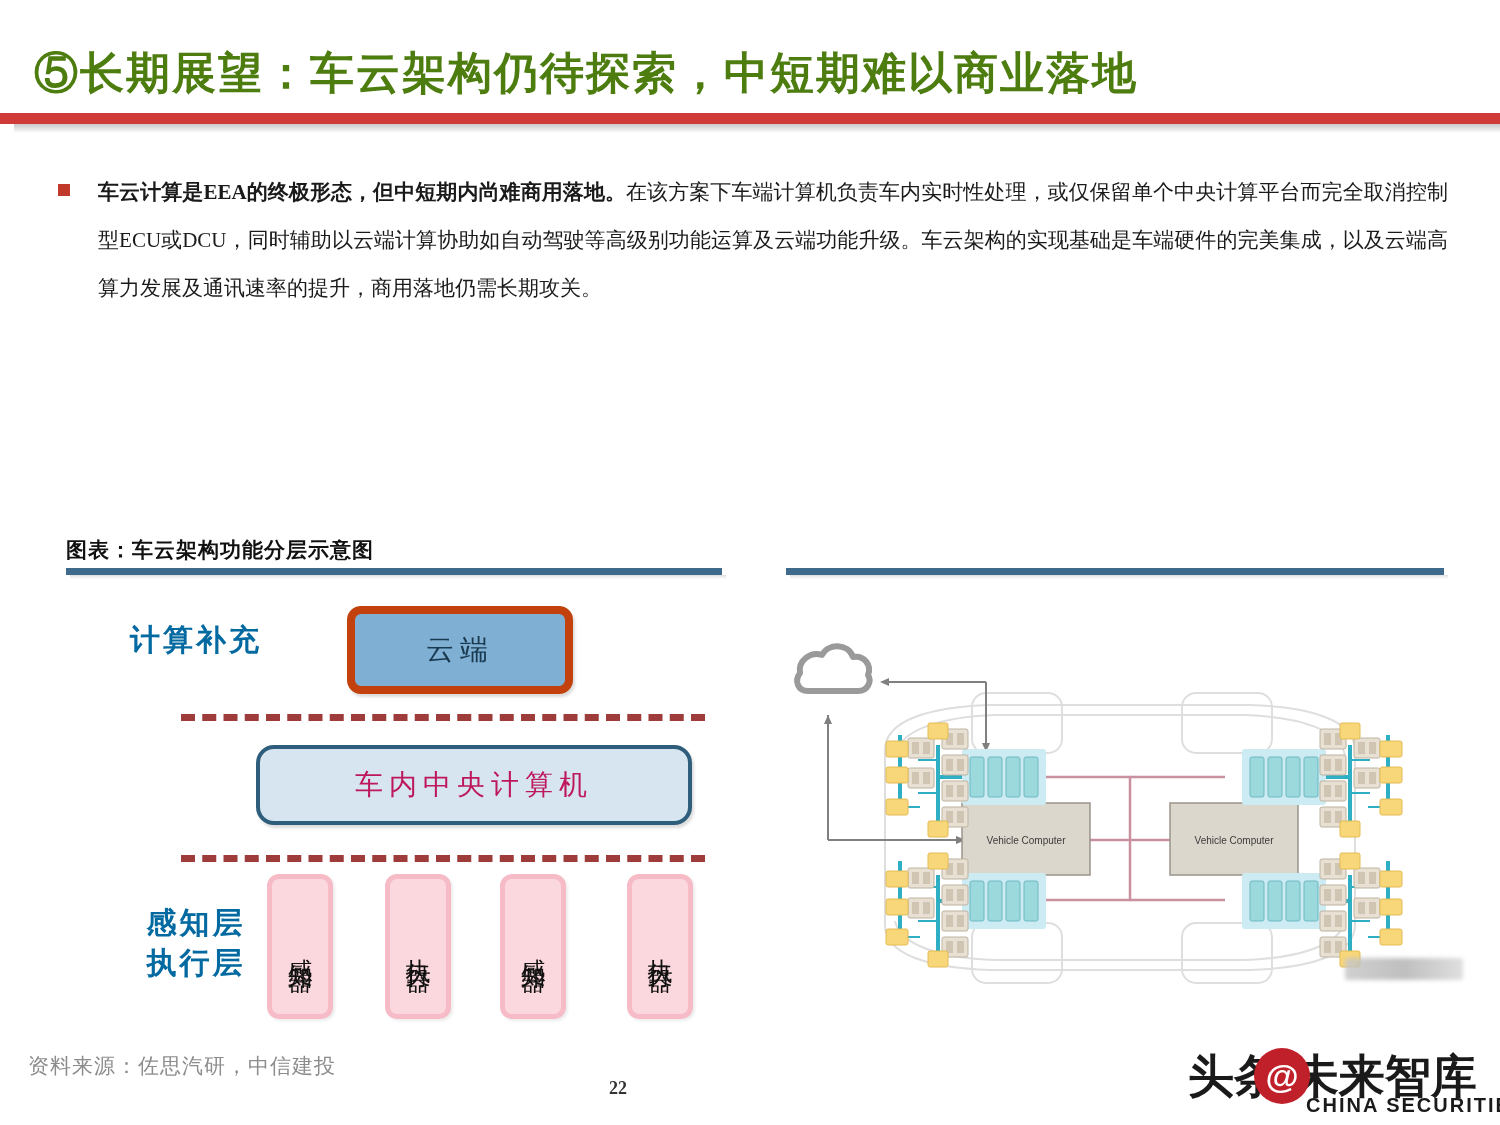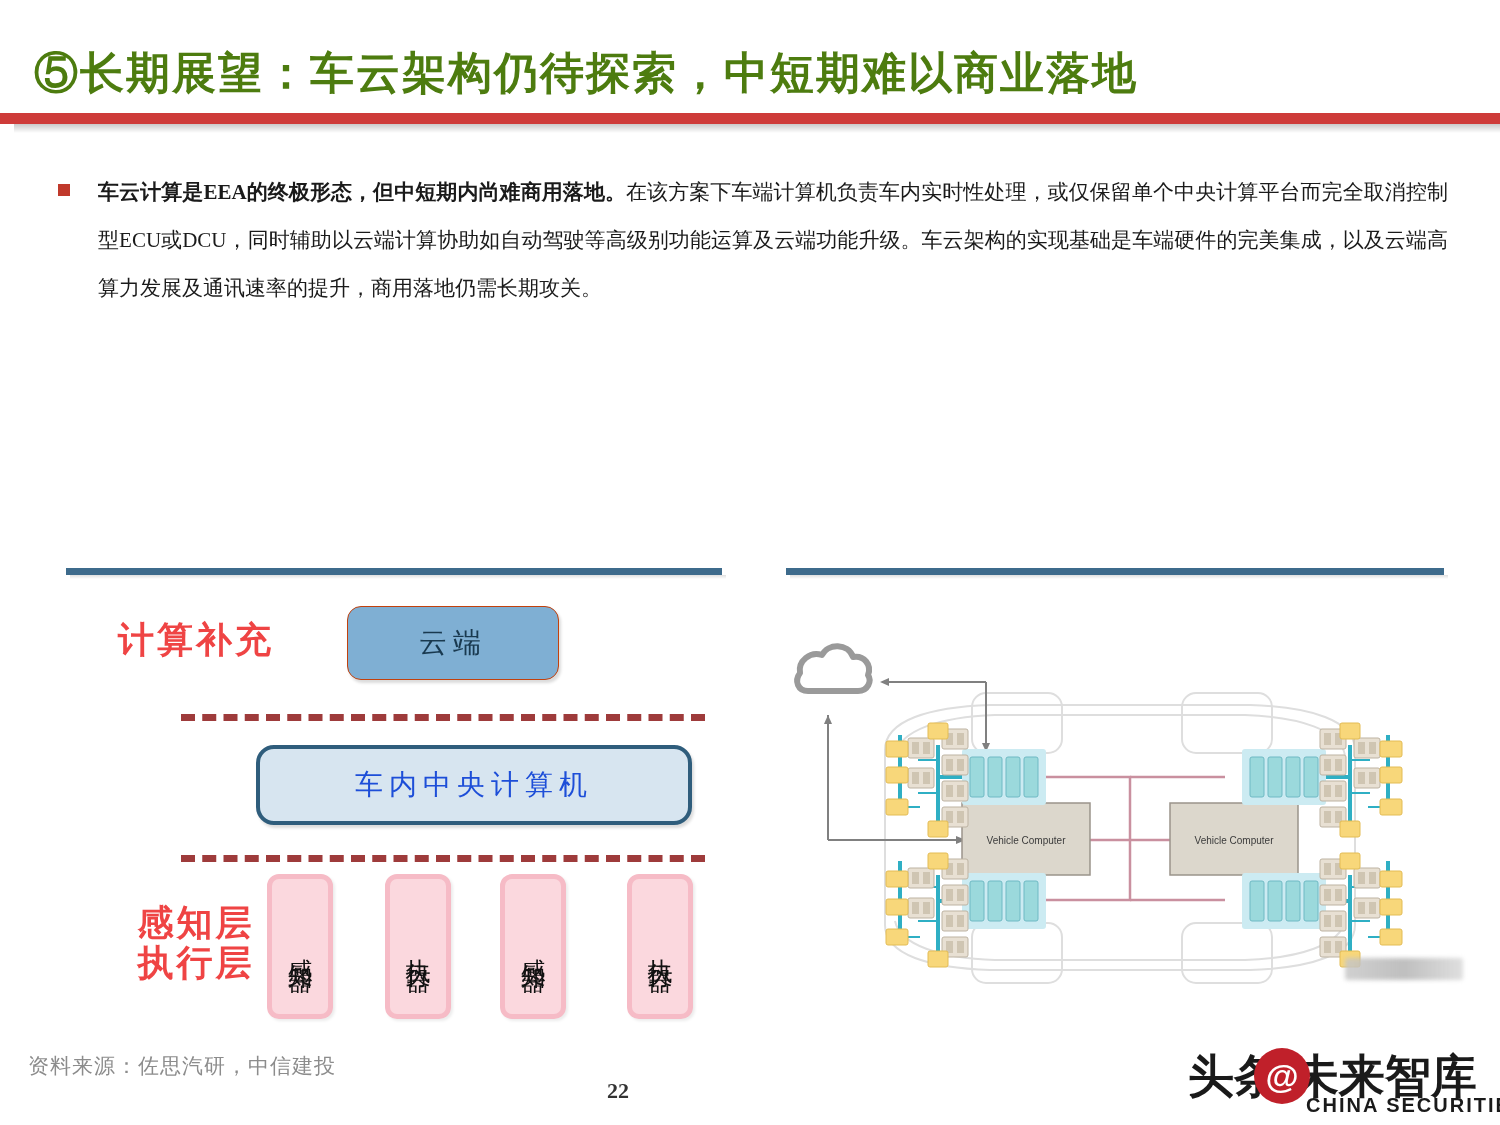--- a/index.html
+++ b/index.html
@@ -93,36 +93,36 @@
   }
   .fig-rule-shadow {
     position: absolute;
     height: 4px;
     background: linear-gradient(to bottom, rgba(150,150,150,0.30), rgba(255,255,255,0));
   }
 
   
   .layer-label {
     position: absolute;
-    color: #ef4444;
-    font-size: 36px;
+    color: #0369a1;
+    font-size: 30px;
     font-weight: bold;
     line-height: 40px;
     letter-spacing: 3px;
     text-align: center;
     font-family: "Liberation Serif", "DejaVu Serif", serif;
   }
   .node-cloud {
     position: absolute;
     left: 347px;
     top: 606px;
     width: 210px;
     height: 72px;
     background: #7FAFD3;
-    border: 1px solid #c2410c;
+    border: 8px solid #c2410c;
     border-radius: 14px;
     display: flex;
     align-items: center;
     justify-content: center;
     font-size: 28px;
     color: #19394f;
     letter-spacing: 6px;
     box-shadow: 2px 3px 3px rgba(0,0,0,0.14);
   }
   .node-central {
@@ -131,21 +131,21 @@
     top: 745px;
     width: 428px;
     height: 72px;
     background: #D7E5F0;
     border: 4px solid #2F5D7C;
     border-radius: 18px;
     display: flex;
     align-items: center;
     justify-content: center;
     font-size: 28px;
-    color: #1d4ed8;
+    color: #be185d;
     letter-spacing: 6px;
     box-shadow: 2px 3px 3px rgba(0,0,0,0.14);
   }
   .dash-line {
     position: absolute;
     left: 181px;
     width: 524px;
     height: 0;
     border-top: 7px dashed #9E3B3B;
   }
@@ -199,21 +199,21 @@
     color: #8C8C8C;
     letter-spacing: 1px;
     white-space: nowrap;
   }
   .page-number {
     position: absolute;
     left: 0;
     top: 1078px;
     width: 1236px;
     text-align: center;
-    font-size: 22px;
+    font-size: 18px;
     font-weight: bold;
     color: #333;
   }
   .logo {
     position: absolute;
     left: 1188px;
     top: 1040px;
     width: 290px;
     height: 78px;
   }
@@ -263,20 +263,21 @@
 
   <div class="slide-title">⑤长期展望：车云架构仍待探索，中短期难以商业落地</div>
   <div class="title-rule"></div>
   <div class="title-rule-shadow"></div>
 
   <div class="bullet-block">
     <div class="bullet-marker"></div>
     <div class="bullet-text"><span class="lead">车云计算是EEA的终极形态，但中短期内尚难商用落地。</span><span>在该方案下车端计算机负责车内实时性处理，或仅保留单个中央计算平台而完全取消控制型ECU或DCU，同时辅助以云端计算协助如自动驾驶等高级别功能运算及云端功能升级。车云架构的实现基础是车端硬件的完美集成，以及云端高算力发展及通讯速率的提升，商用落地仍需长期攻关。</span></div>
   </div>
 
+  <div class="fig-title" style="left:66px; top:536px;">图表：车云架构功能分层示意图</div>
   <div class="fig-rule" style="left:66px; top:568px; width:656px;"></div>
   <div class="fig-rule-shadow" style="left:70px; top:575px; width:656px;"></div>
 
   <div class="fig-rule" style="left:786px; top:568px; width:658px;"></div>
   <div class="fig-rule-shadow" style="left:790px; top:575px; width:658px;"></div>
 
   <div class="layer-label" style="left:96px; top:620px; width:200px;">计算补充</div>
 
 
   <div class="layer-label" style="left:96px; top:903px; width:200px;">

